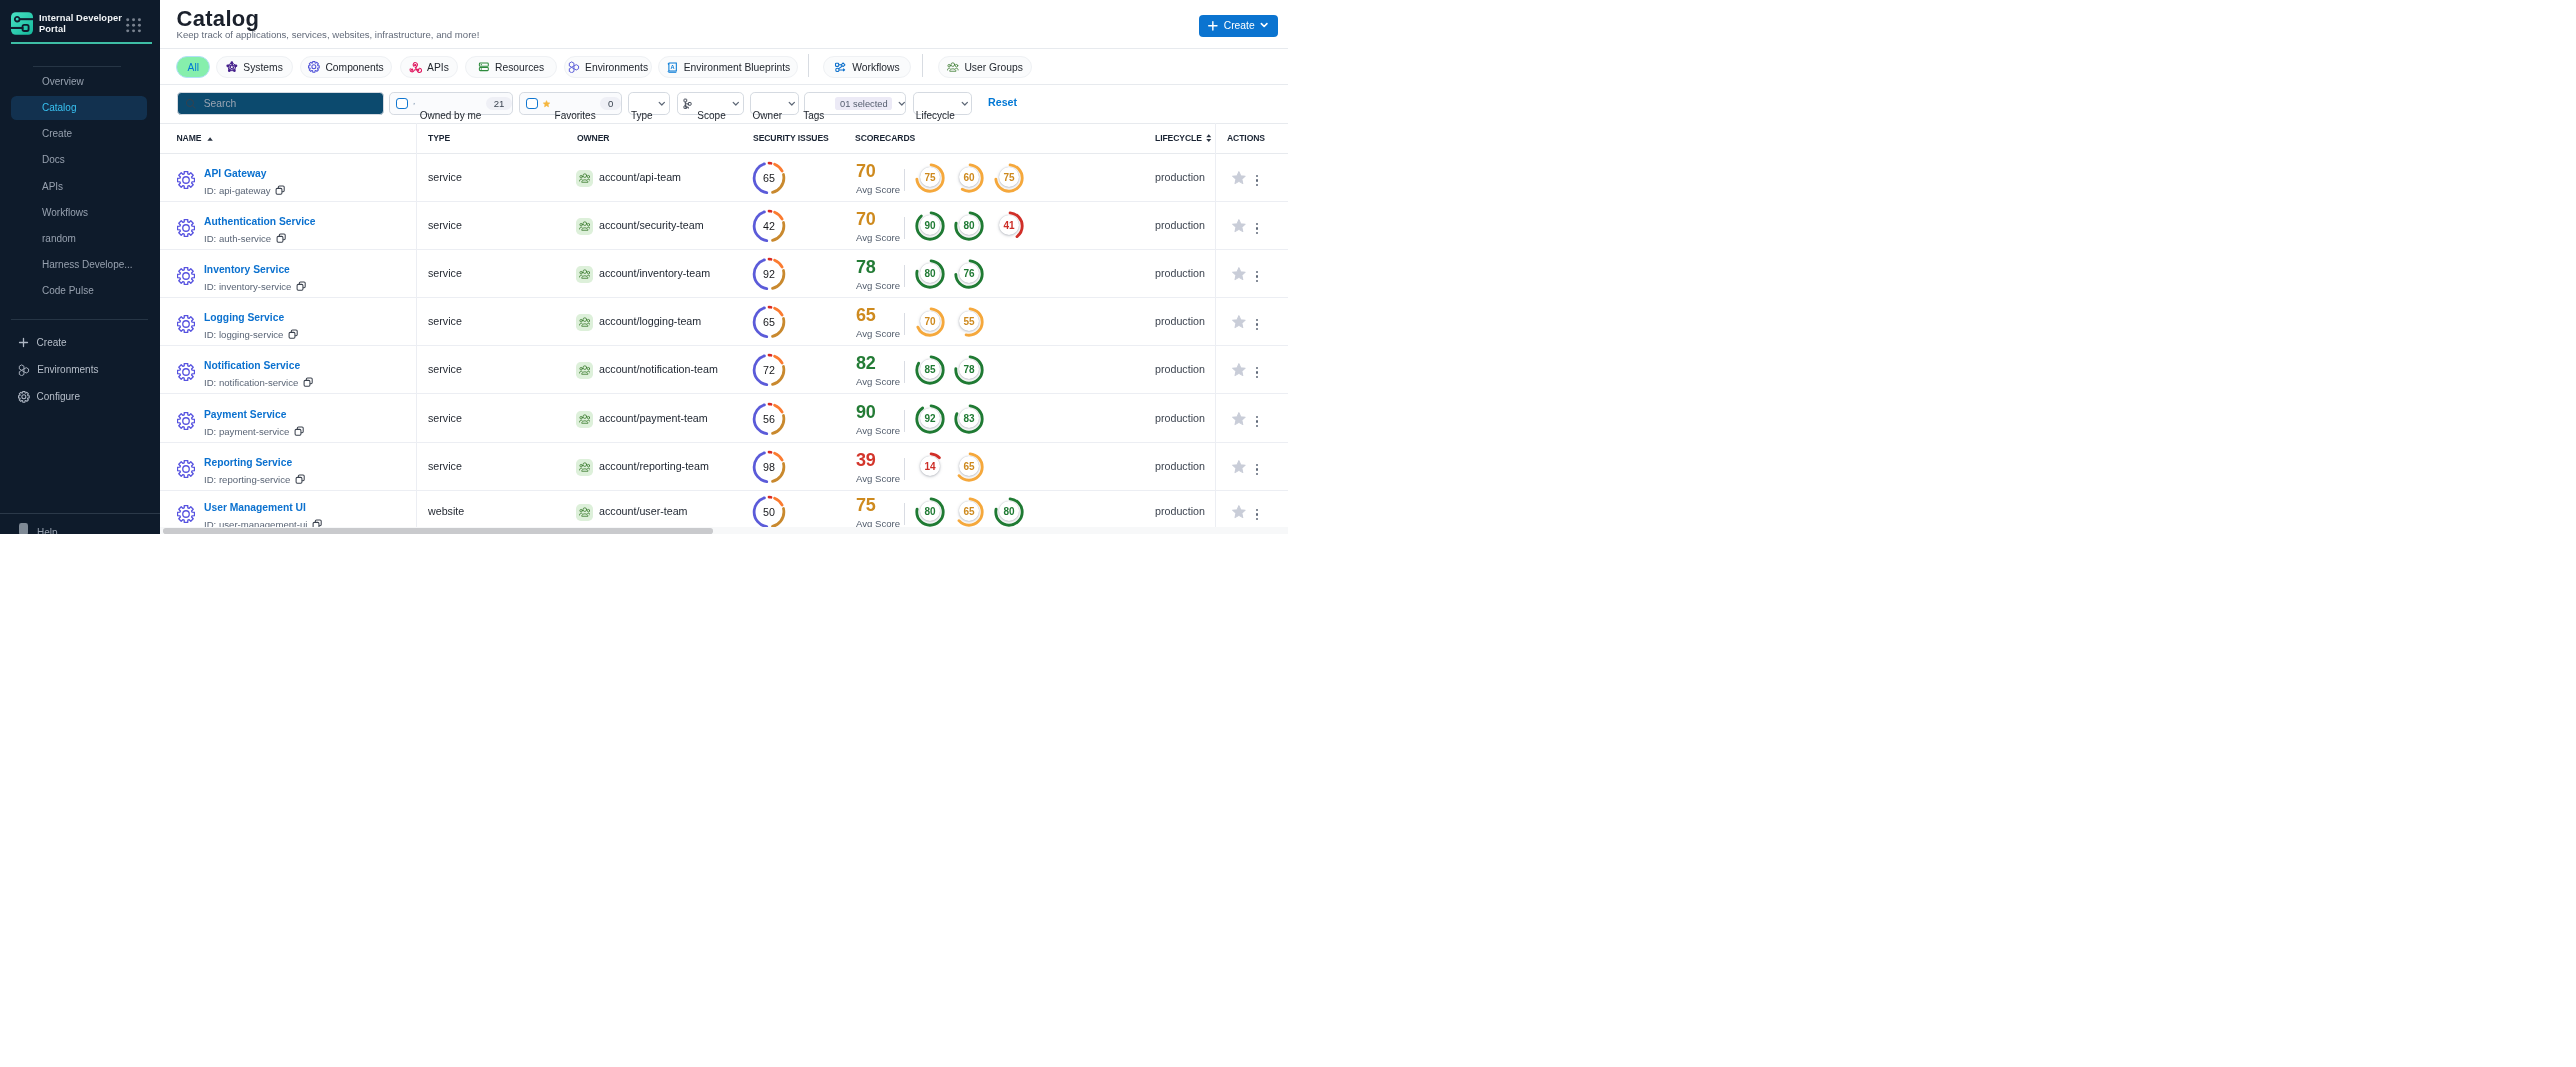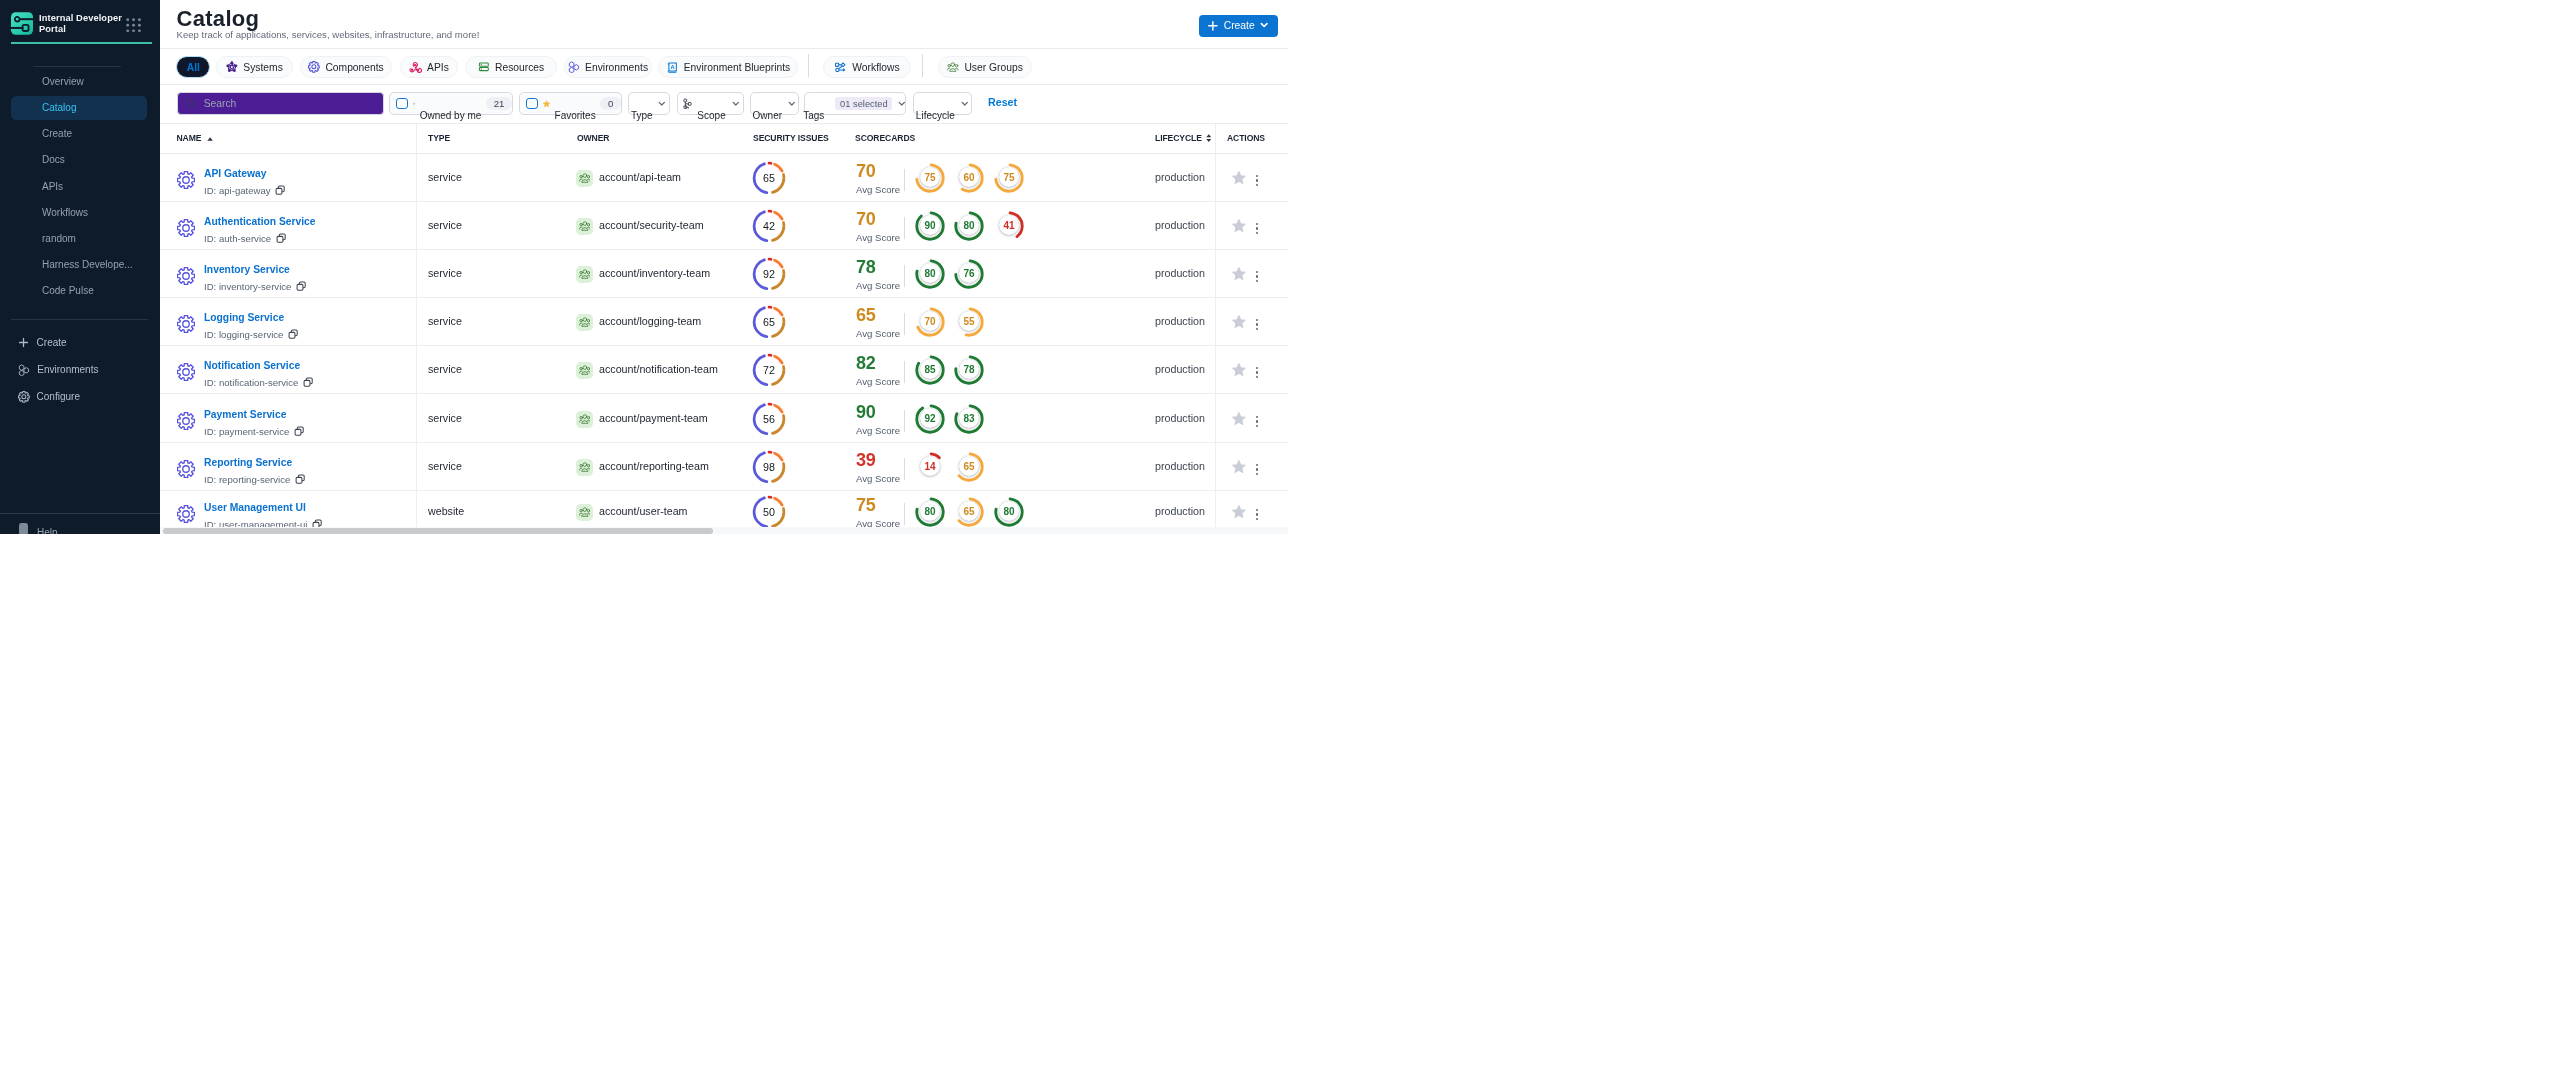--- a/index.html
+++ b/index.html
@@ -28,26 +28,26 @@
 #sub { position:absolute; left:16.5px; top:29px; font-size:9.6px; color:#636B7A; }
 .hline { position:absolute; left:0; width:1128px; height:0.7px; background:#E7EAEE; }
 .createbtn { position:absolute; left:1039px; top:14.5px; width:79px; height:22px; border-radius:4.1px;
   background:#0B74D0; color:#fff; font-size:10.3px; font-weight:500; display:flex; align-items:center;
   justify-content:center; gap:4.8px; }
 .cplus, .cch { display:flex; }
 
 .chip { position:absolute; top:56px; height:22px; border-radius:11px; background:#FAFBFC;
   border:0.7px solid #EFF1F4; display:flex; align-items:center; justify-content:center; gap:5.5px;
   font-size:10.3px; color:#22272F; font-weight:500; }
-.chip.active { background:#0f172a; border-color:#B3E0F7; color:#0278D5; font-weight:700; }
+.chip.active { background:#86efac; border-color:#B3E0F7; color:#0278D5; font-weight:400; }
 .ci { display:flex; }
 .tabdiv { position:absolute; top:54px; width:1px; height:23px; background:#D8DCE2; }
 
 .search { position:absolute; left:16.5px; top:92px; width:207px; height:23px; border:0.7px solid #D5DAE1;
-  border-radius:4.1px; display:flex; align-items:center; padding-left:7.6px; gap:6.9px; background:#4c1d95; }
+  border-radius:4.1px; display:flex; align-items:center; padding-left:7.6px; gap:6.9px; background:#0c4a6e; }
 .ph { color:#9AA4B2; font-size:10.3px; }
 .si { display:flex; }
 .fchip { position:absolute; top:92px; height:23px; border:0.7px solid #D5DAE1; border-radius:4.8px;
   background:#FAFBFD; display:flex; align-items:center; padding-left:6.2px; gap:4.8px; white-space:nowrap; }
 .cb { width:11.7px; height:11.7px; border:1.2px solid #0B74D0; border-radius:3.1px; background:#fff; flex:none; }
 .ft { font-size:10px; color:#22272F; font-weight:500; white-space:nowrap;margin-top:24px; }
 .badge { background:#EFF0F6; color:#3A4350; font-size:9.6px; border-radius:7.6px; padding:1.4px 7.6px;text-align:right; }
 .sel { position:absolute; top:92px; height:23px; border:0.7px solid #D5DAE1; border-radius:4.8px;
   background:#fff; display:flex; align-items:center; justify-content:center; gap:4.8px; }
 .ch { display:flex; }

